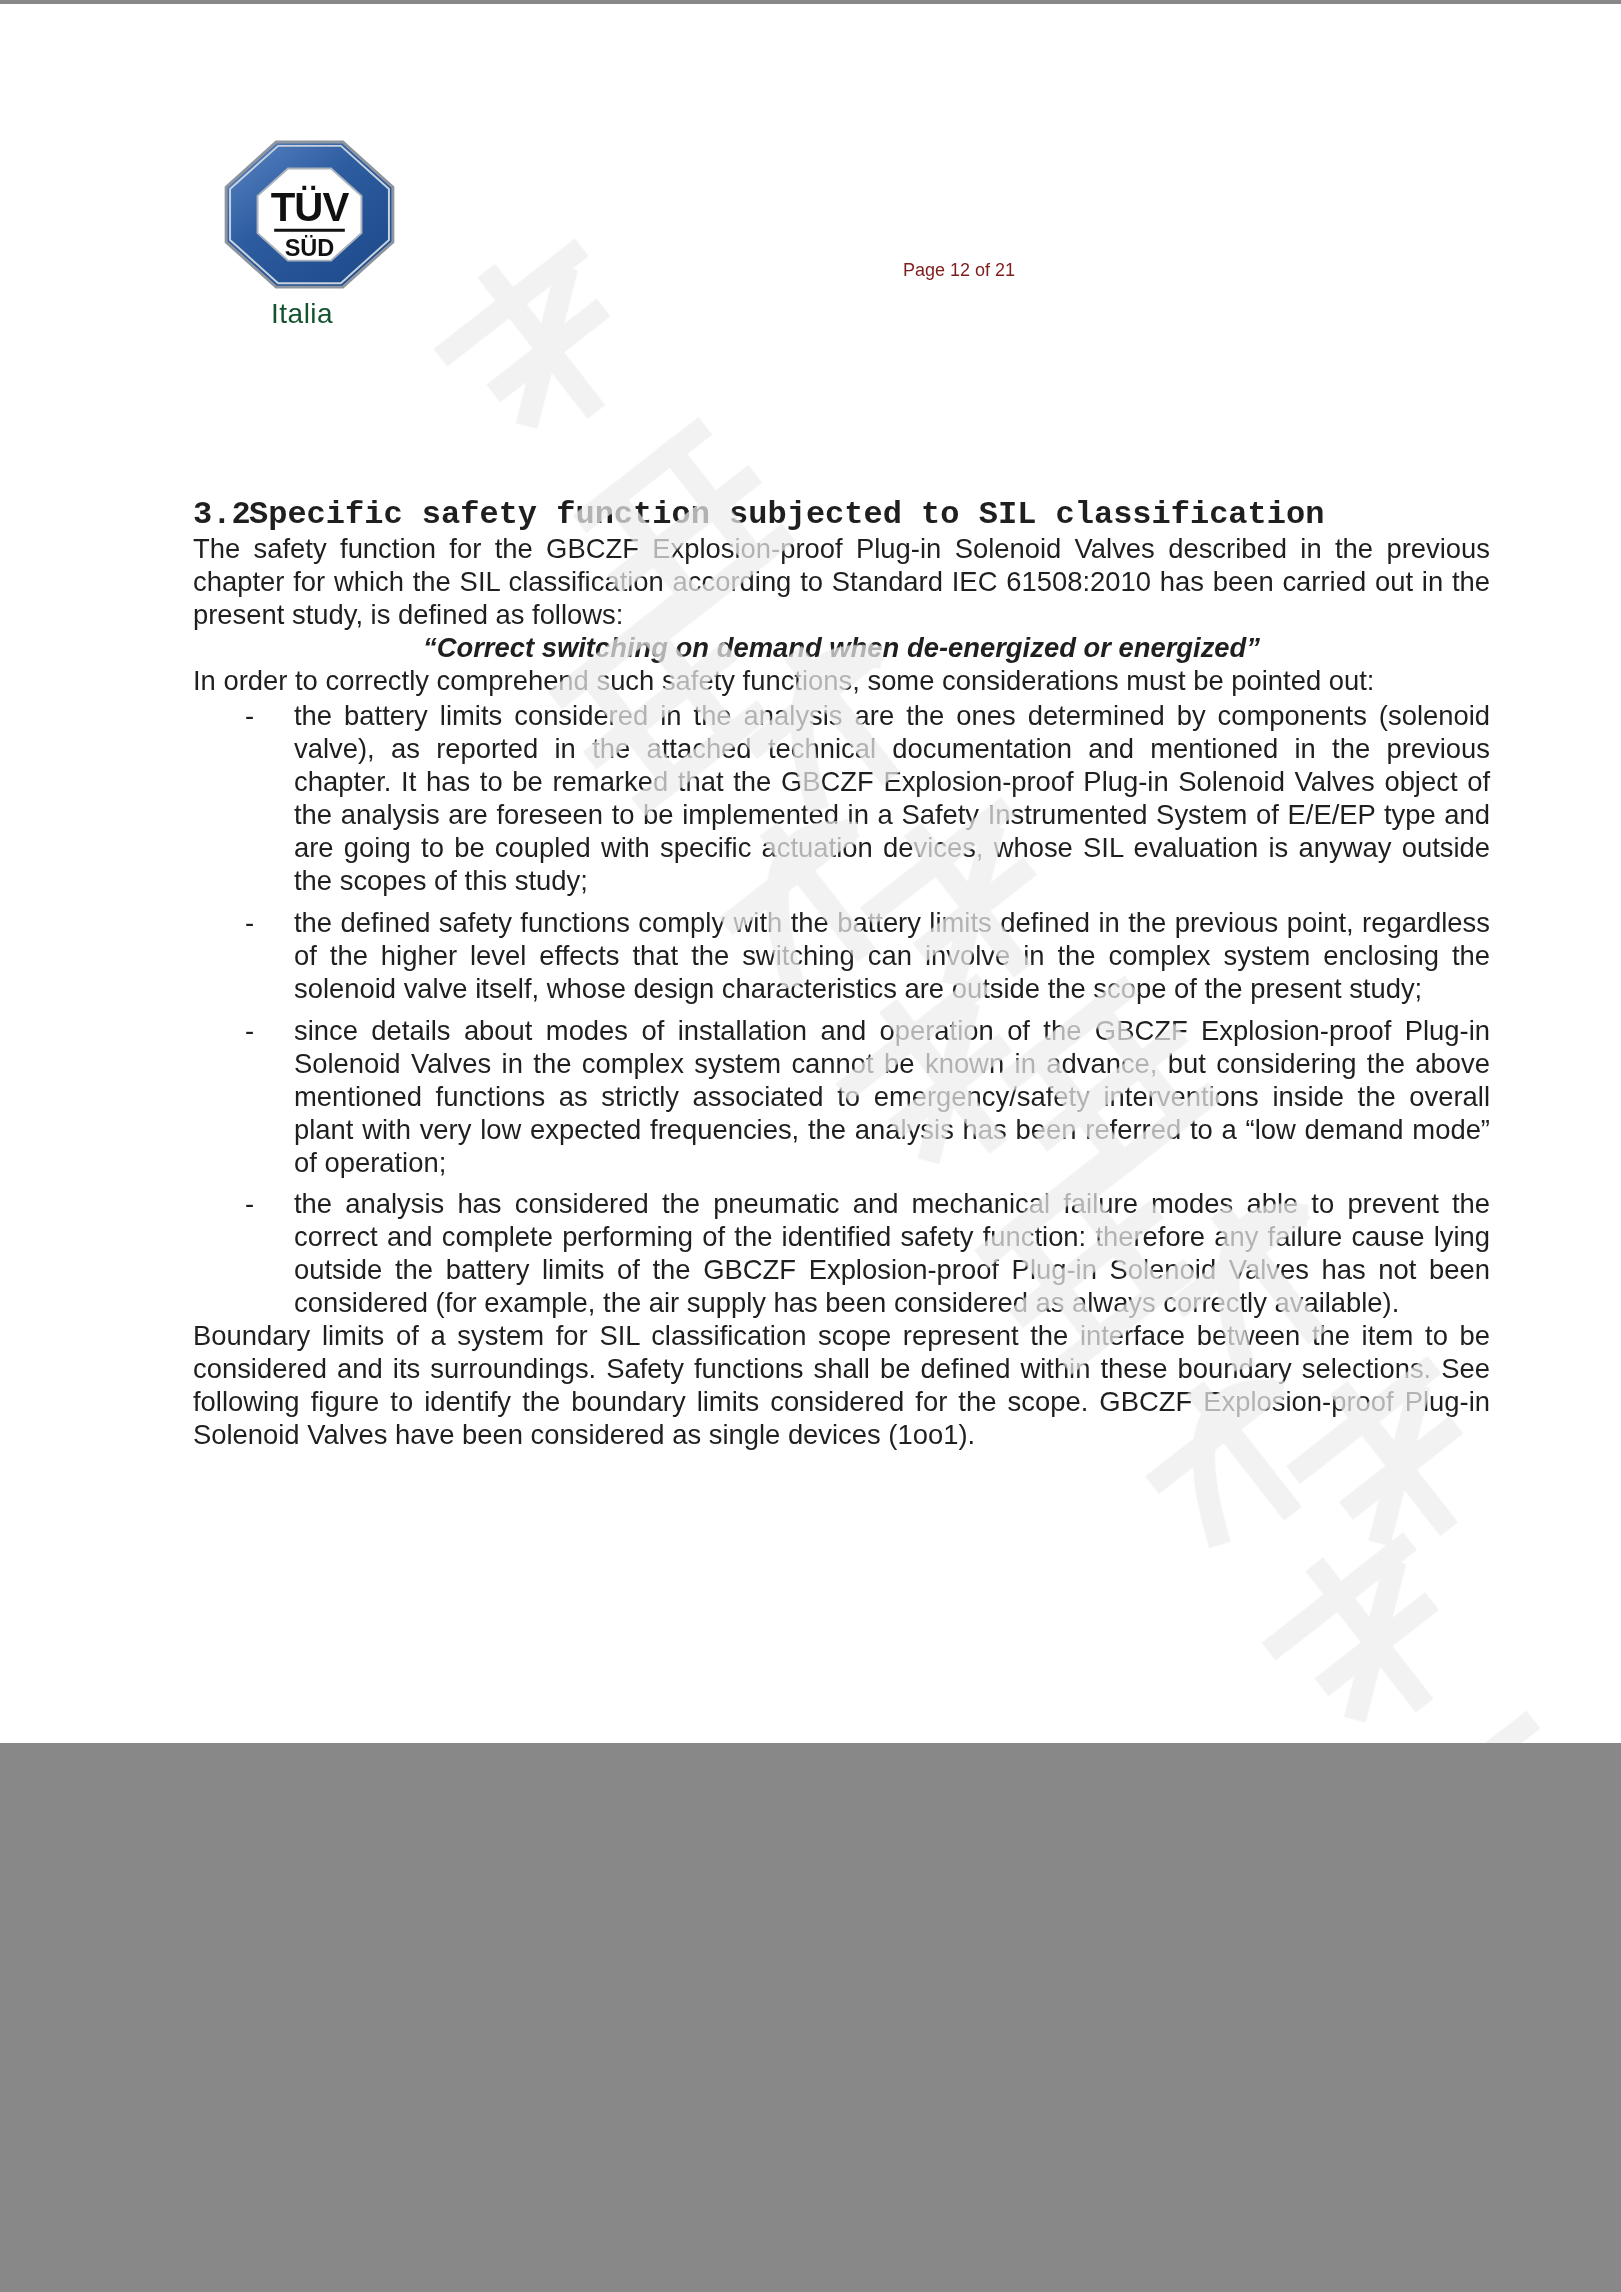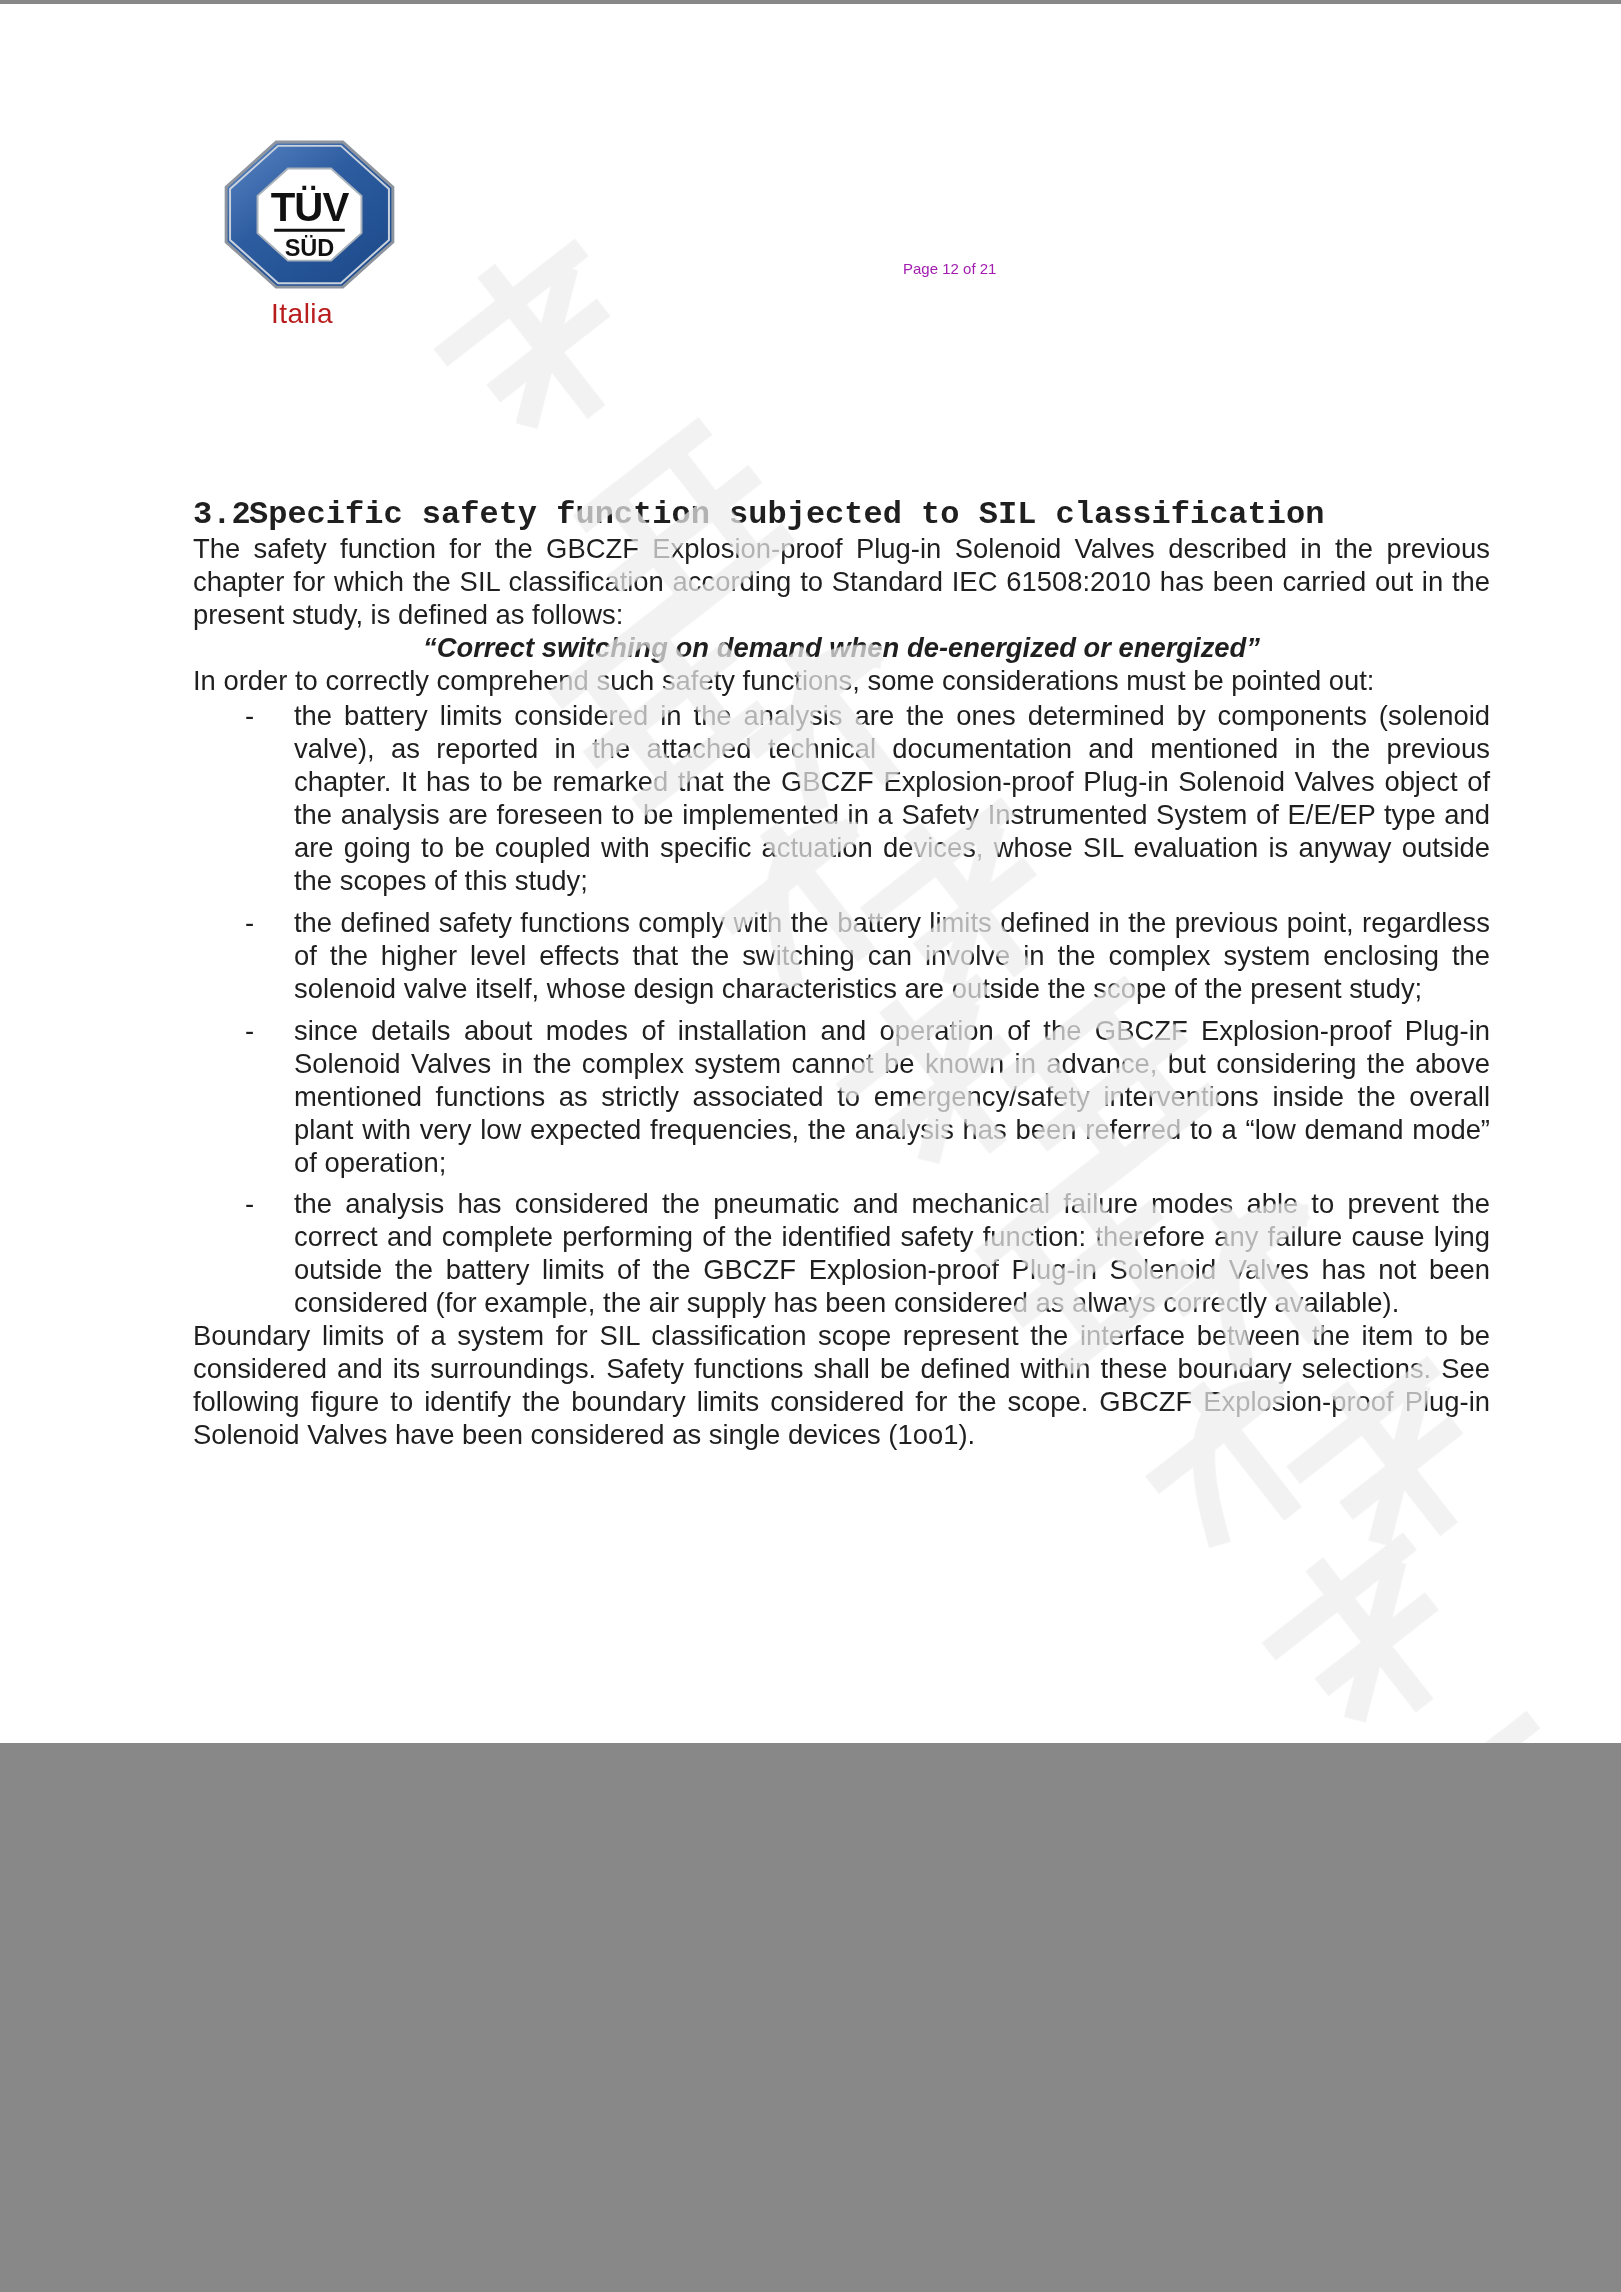--- a/index.html
+++ b/index.html
@@ -9,25 +9,25 @@
     margin:4px auto;
     background:#ffffff;
     overflow:hidden;
     font-family:"Liberation Sans", sans-serif;
     color:#1f1f1f;
   }
   
   .logo-wrap{position:absolute;left:223px;top:135px;width:176px;}
   .logo-region{
     position:absolute;left:271px;top:294px;
-    font-size:28px;color:#b91c1c;letter-spacing:0.5px;
+    font-size:28px;color:#14532d;letter-spacing:0.5px;
   }
   .page-num{
     position:absolute;left:903px;top:256px;
-    font-size:15px;color:#a21caf;
+    font-size:18px;color:#7f1d1d;
   }
   
   .content{
     position:absolute;left:193px;top:493px;width:1297px;
     font-size:27.4px;line-height:33px;
   }
   .sec-head{font-size:32px;font-weight:bold;line-height:35px;font-family:Liberation Mono, monospace;}
   .sec-num{display:inline-block;width:56px;}
   .content p{margin:0;}
   .p-intro{margin-top:12.7px;text-align:justify;}

